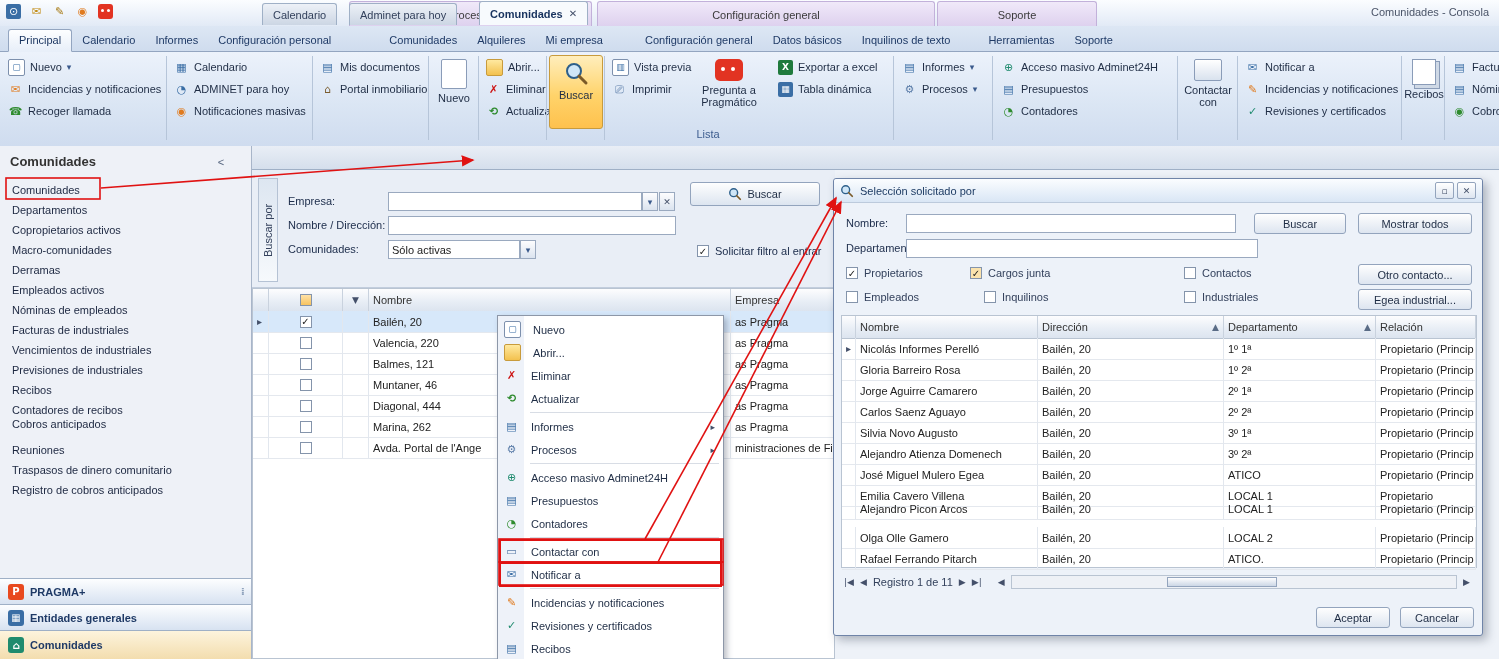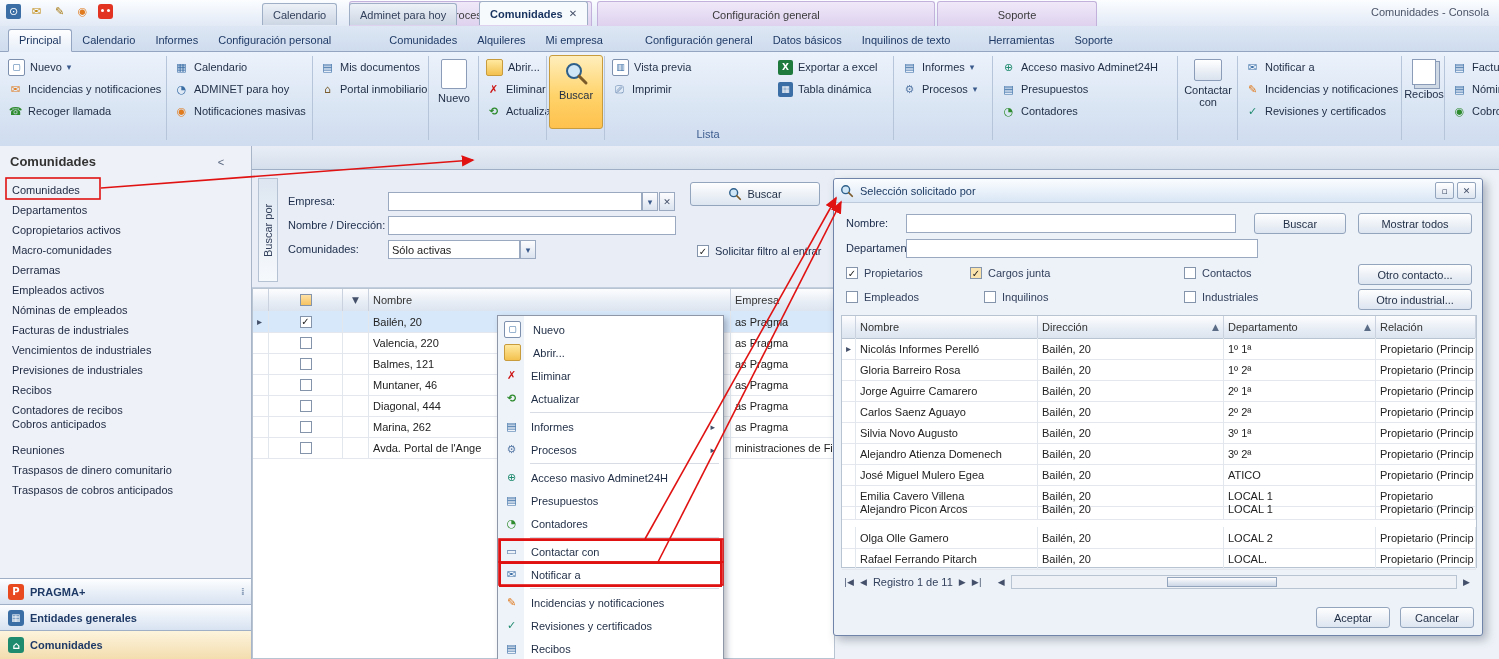--- a/index.html
+++ b/index.html
@@ -219,20 +219,24 @@
 
     <div class="rrow" style="left:608px;top:4px">
       <span class="ico i-doc">▥</span>
       <span>Vista previa</span>
     </div>
     <div class="rrow" style="left:608px;top:26px">
       <span class="ico i-gear">⎚</span>
       <span>Imprimir</span>
     </div>
 
+    <div class="bbig" style="left:686px;width:86px">
+      <span class="big-robot"></span>
+      <span class="lbl">Pregunta a Pragmático</span>
+    </div>
 
     <div class="rrow" style="left:774px;top:4px">
       <span class="ico i-excel">X</span>
       <span>Exportar a excel</span>
     </div>
     <div class="rrow" style="left:774px;top:26px">
       <span class="ico i-pivot">▦</span>
       <span>Tabla dinámica</span>
     </div>
     <div class="caption" style="left:604px;width:208px">Lista</div>
@@ -315,21 +319,21 @@
     <div class="sb-item" style="top:134px">Empleados activos</div>
     <div class="sb-item" style="top:154px">Nóminas de empleados</div>
     <div class="sb-item" style="top:174px">Facturas de industriales</div>
     <div class="sb-item" style="top:194px">Vencimientos de industriales</div>
     <div class="sb-item" style="top:214px">Previsiones de industriales</div>
     <div class="sb-item" style="top:234px">Recibos</div>
     <div class="sb-item" style="top:254px">Contadores de recibos</div>
     <div class="sb-item" style="top:268px">Cobros anticipados</div>
     <div class="sb-item" style="top:294px">Reuniones</div>
     <div class="sb-item" style="top:314px">Traspasos de dinero comunitario</div>
-    <div class="sb-item" style="top:334px">Traspasos de cobros anticipados</div>
+    <div class="sb-item" style="top:334px">Registro de cobros anticipados</div>
     <div class="sb-bar" style="top:432px">
       <span class="bar-ico" style="background:#e8491f">P</span>
       <span>PRAGMA+</span>
       <span class="grip">⁞</span>
     </div>
     <div class="sb-bar" style="top:458px">
       <span class="bar-ico" style="background:#3a6ea5">▦</span>
       <span>Entidades generales</span>
     </div>
     <div class="sb-bar" style="top:484px;height:29px;background:linear-gradient(#fdf4dd,#f3ddae)">
@@ -569,21 +573,21 @@
         <span>Inquilinos</span>
       </div>
     <div class="pager" style="left:350px;top:112px">
         <span class="cb"></span>
         <span>Industriales</span>
       </div>
     <div class="btn" style="left:524px;top:85px;width:114px;height:21px">
         <span>Otro contacto...</span>
       </div>
     <div class="btn" style="left:524px;top:110px;width:114px;height:21px">
-        <span>Otro industrial...</span>
+        <span>Egea industrial...</span>
       </div>
 
     <div class="grid" style="left:7px;top:136px;width:636px;height:253px">
       <div class="grow head" style="top:0">
         <span class="gc" style="width:14px"></span>
         <span class="gc" style="width:182px">Nombre</span>
         <span class="gc" style="width:186px">
             <span>Dirección</span>
             <span class="sorta">▲</span>
           </span>
@@ -662,21 +666,21 @@
         <span class="gc" style="width:14px"></span>
         <span class="gc" style="width:182px">Olga Olle Gamero</span>
           <span class="gc" style="width:186px">Bailén, 20</span>
         <span class="gc" style="width:152px">LOCAL 2</span>
           <span class="gc" style="flex:1">Propietario (Princip</span>
       </div>
       <div class="grow" style="top:232px">
         <span class="gc" style="width:14px"></span>
         <span class="gc" style="width:182px">Rafael Ferrando Pitarch</span>
           <span class="gc" style="width:186px">Bailén, 20</span>
-        <span class="gc" style="width:152px">LOCAL.</span>
+        <span class="gc" style="width:152px">ATICO.</span>
           <span class="gc" style="flex:1">Propietario (Princip</span>
       </div>
     </div>
 
     <div class="pager" style="left:10px;top:396px;right:12px">
       <span class="navg">|◀</span>
       <span class="navg">◀</span>
       <span>Registro 1 de 11</span>
       <span class="navg">▶</span>
       <span class="navg">▶|</span>

